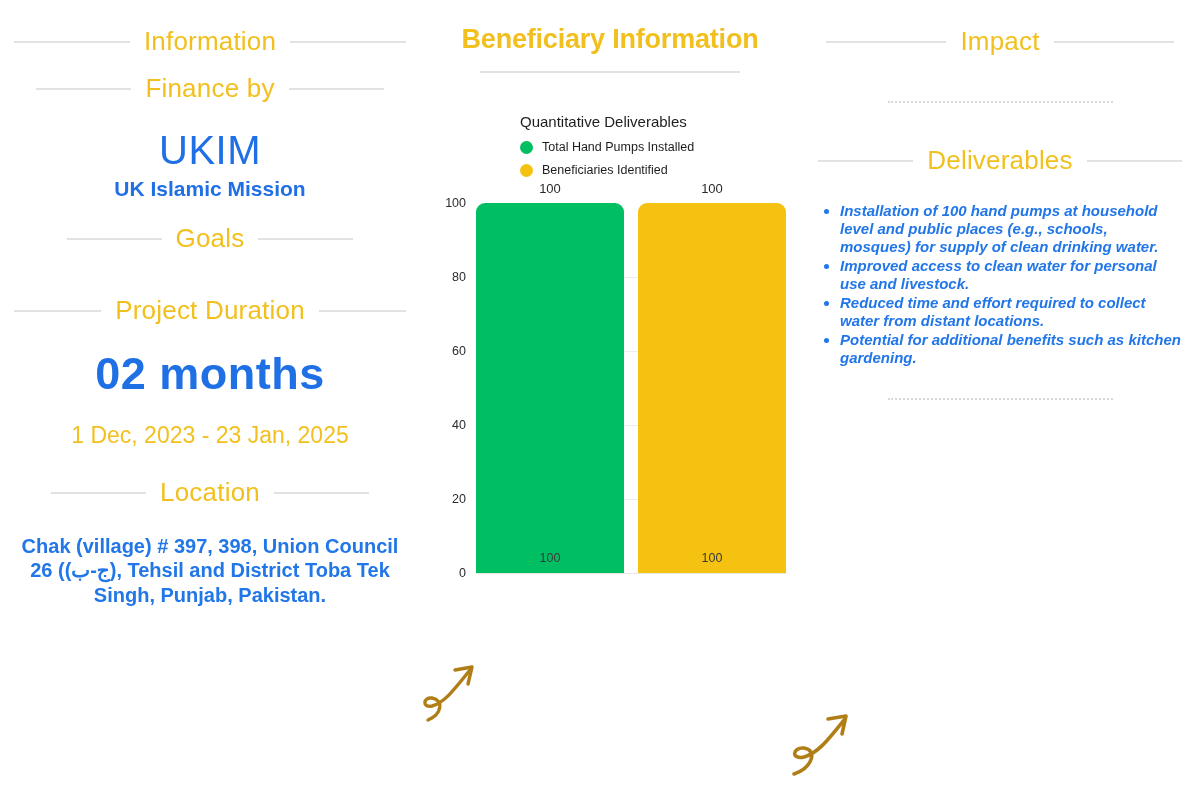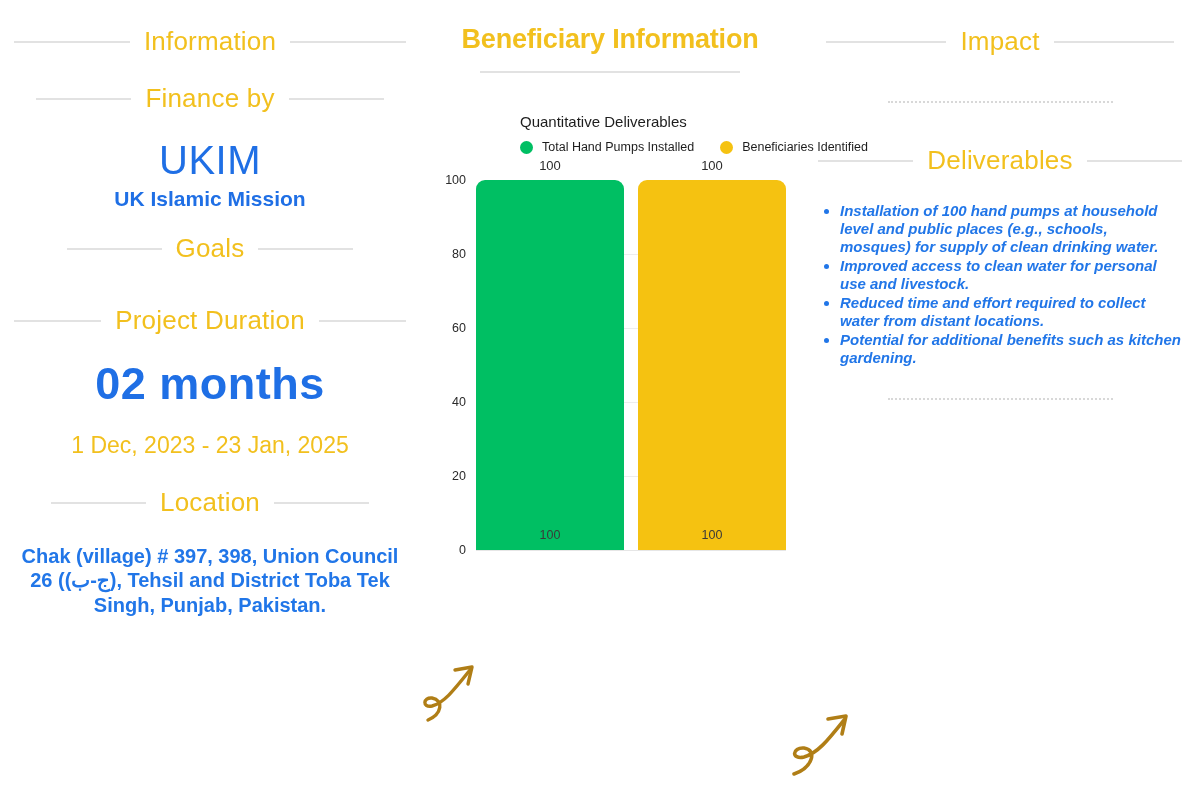--- a/index.html
+++ b/index.html
@@ -135,22 +135,22 @@
     font-weight: 400;
     margin-top: 40px;
     align-self: flex-start;
     margin-left: 100px;
   }
   .legend {
     margin-top: 10px;
     align-self: flex-start;
     margin-left: 100px;
     display: flex;
-    flex-direction: row;
-    gap: 26px;
+    flex-direction: column;
+    gap: 9px;
   }
   .legend-row { display: flex; align-items: center; gap: 9px; }
   .legend-dot { width: 13px; height: 13px; border-radius: 50%; flex: 0 0 auto; }
   .legend-label { font-size: 12.5px; color: #1d1d1d; white-space: nowrap; }
 
   
   .plot-wrap {
     position: relative;
     width: 360px;
     height: 400px;
@@ -272,21 +272,21 @@
 <div class="poster">
 
   <div class="col-left">
 
     <div class="sec-head">
       <span class="rule"></span>
       <span class="sec-head-title">Information</span>
       <span class="rule"></span>
     </div>
 
-    <div class="blk" style="margin-top:26px;">
+    <div class="blk" style="margin-top:16px;">
       <div class="sec-head">
         <span class="rule short"></span>
         <span class="sec-head-title">Finance by</span>
         <span class="rule short"></span>
       </div>
       <div class="ukim-logo">UKIM</div>
       <div class="ukim-sub">UK Islamic Mission</div>
     </div>
 
     <div class="blk" style="margin-top:22px;">

